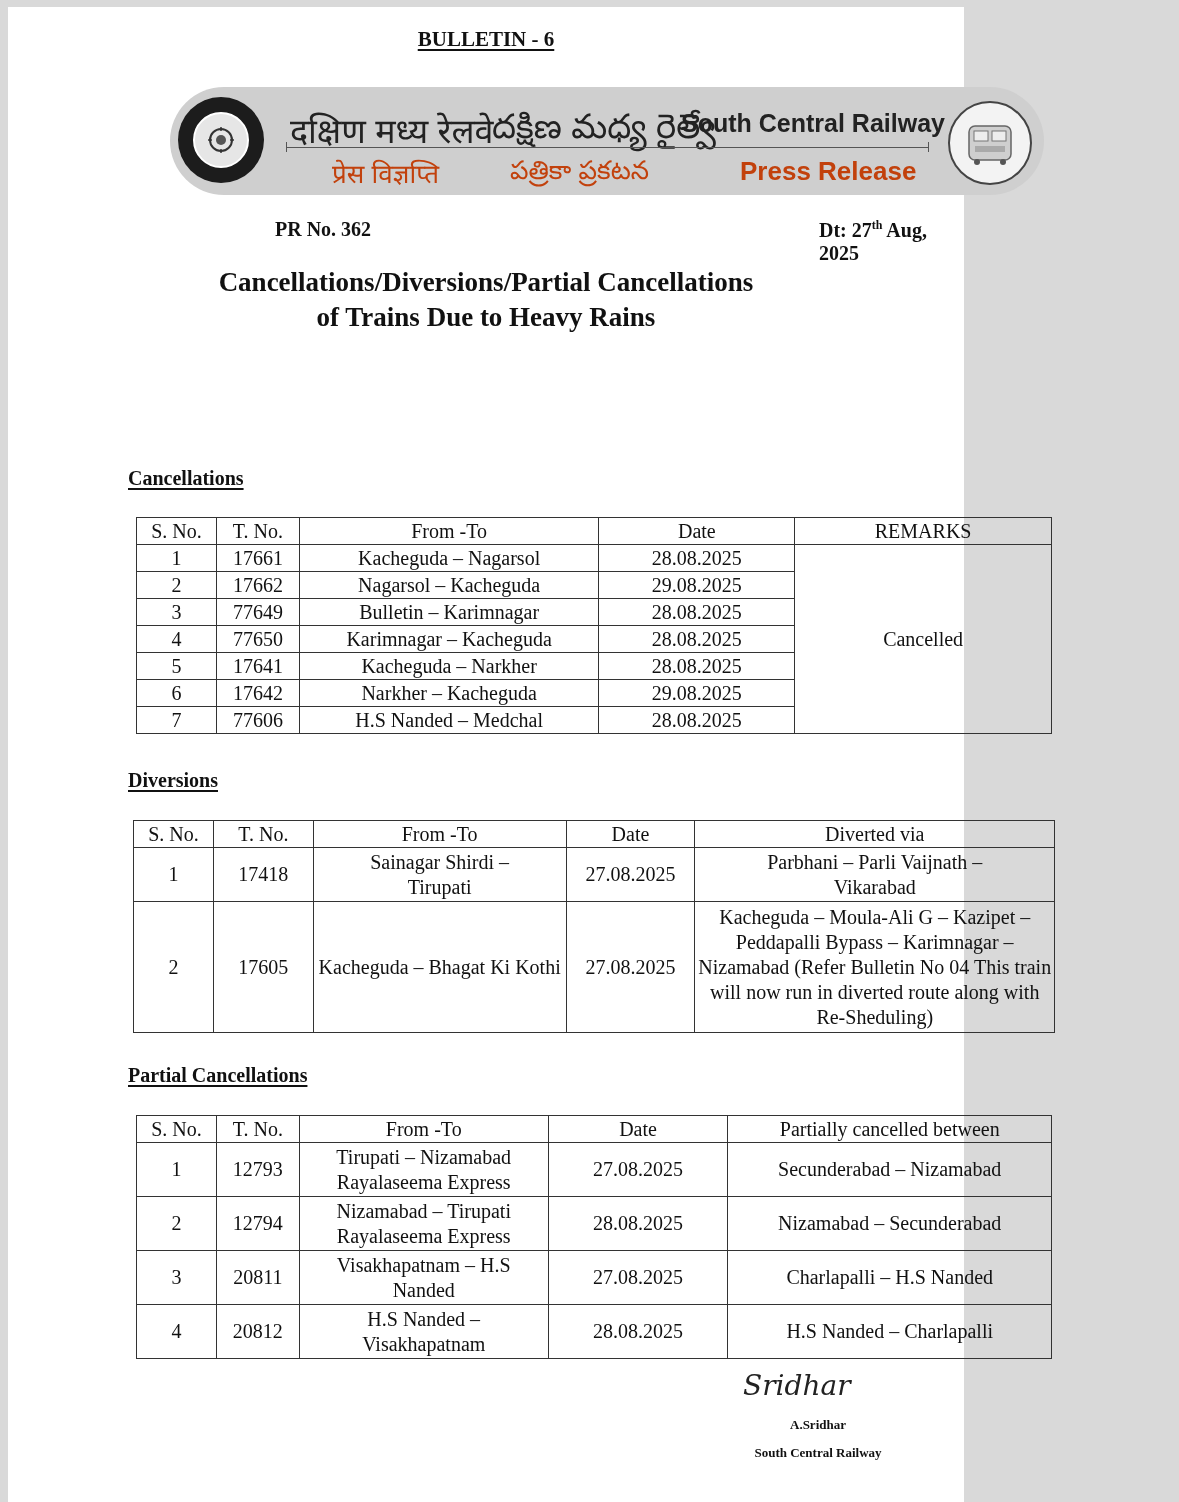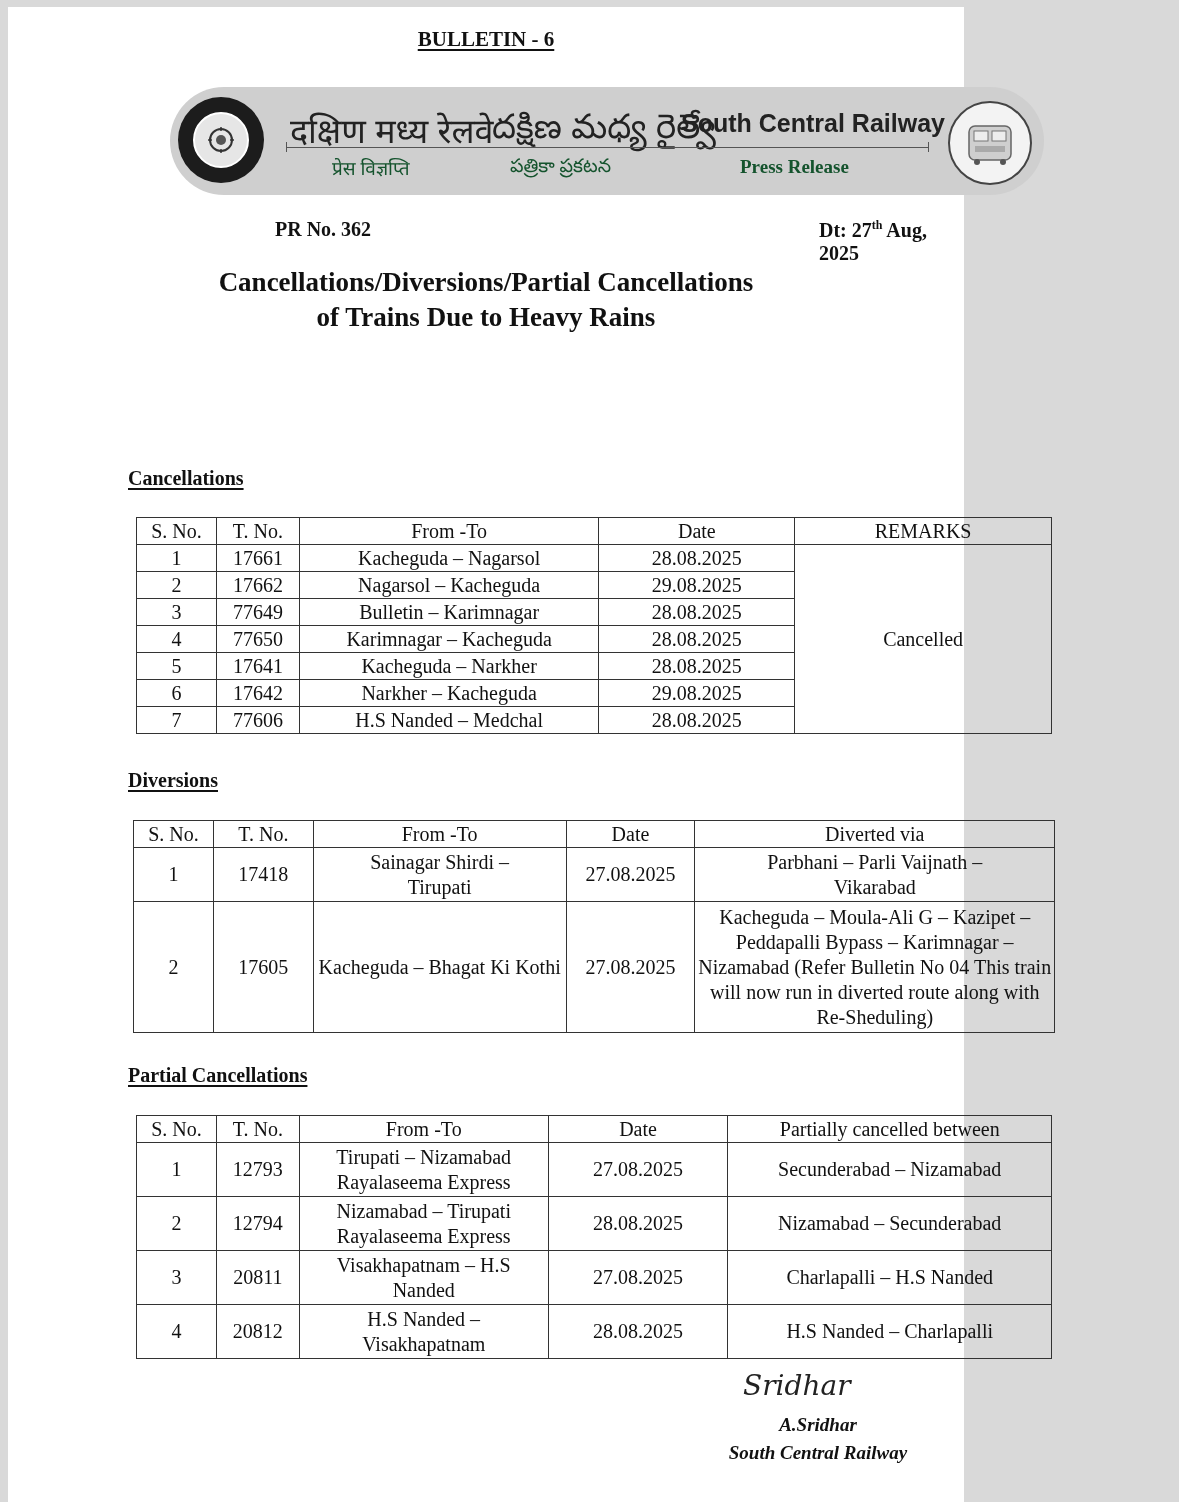--- a/index.html
+++ b/index.html
@@ -42,22 +42,22 @@
   }
   .hdr-line {
     left: 278px; top: 140px; width: 642px; height: 1px; background: #555;
   }
   .hdr-tick { top: 135px; width: 1px; height: 10px; background: #555; }
   .hdr-text {
     font-family: "Liberation Sans", "DejaVu Sans", sans-serif;
     font-size: 34px; color: #222; white-space: nowrap;
   }
   .hdr-sub {
-    font-family: Liberation Serif, serif;
-    font-size: 19px; color: #14532d; white-space: nowrap;
+    font-family: Liberation Sans, sans-serif;
+    font-size: 26px; color: #c2410c; white-space: nowrap;
   }
   .bold-sans { font-weight: bold; }
 
   .prno { left: 267px; top: 211px; font-weight: bold; font-size: 20px; }
   .date { left: 775px; top: 211px; font-weight: bold; font-size: 20px; margin-left: 36px; }
   .date sup { font-size: 12px; }
 
   .title {
     left: 0; width: 100%; text-align: center; font-weight: bold; font-size: 27px;
     text-underline-offset: 4px; line-height: 34px;
@@ -77,21 +77,21 @@
     border: 1.5px solid #333; text-align: center; padding: 0 2px;
     line-height: 25px; vertical-align: middle;
   }
   th { font-weight: normal; height: 26px; margin-top: 16px; }
   .sig {
     left: 735px; top: 1362px; font-family: "DejaVu Serif", serif;
     font-style: italic; font-size: 28px; color: #222;
   }
   .signblock {
     left: 640px; width: 340px; top: 1404px; text-align: center;
-    font-weight: bold; font-size: 19px; line-height: 28px; font-style: italic;
+    font-weight: bold; font-size: 13px; line-height: 28px;
   }
 </style>
 </head>
 <body>
 
 <div class="page">
 
   <div class="abs bulletin">BULLETIN - 6</div>
 
   <div class="abs banner"></div>

